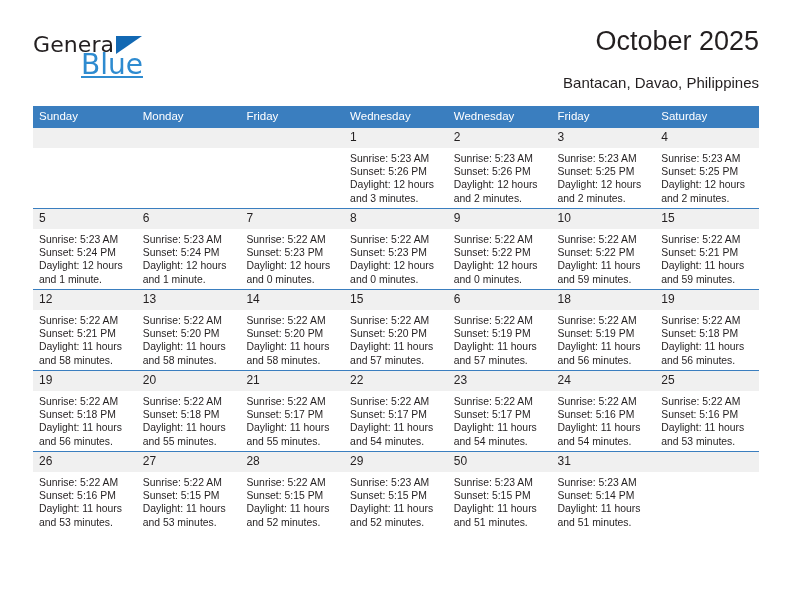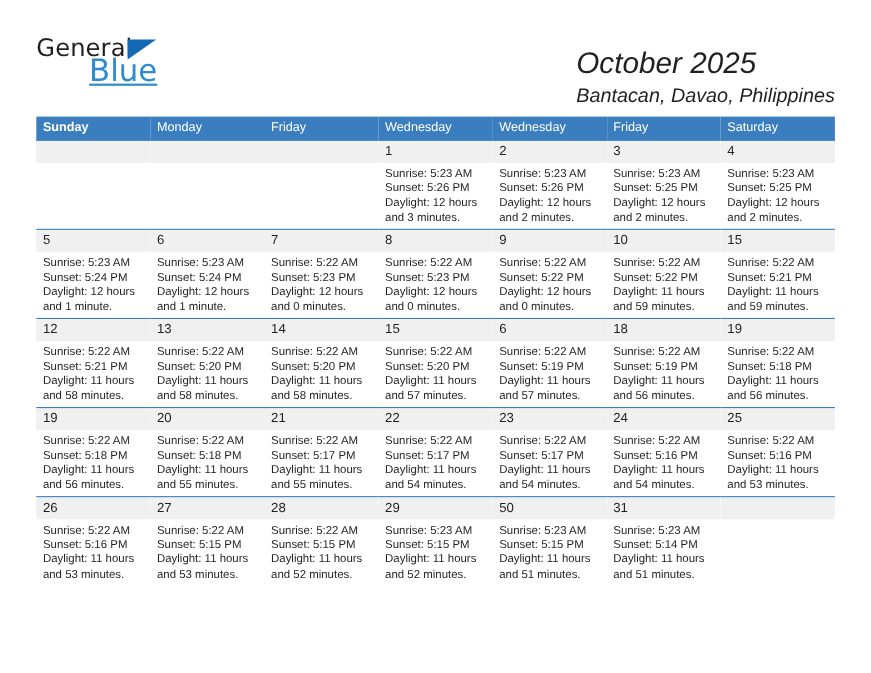--- a/index.html
+++ b/index.html
@@ -63,33 +63,33 @@
     font-size: 28px;
     color: #2e8bd0;
     font-family: "DejaVu Sans", sans-serif;
     font-weight: 400;
     line-height: 22px;
     text-decoration: underline;
   }
   .title-block {
     position: absolute;
     right: 0;
-    top: 16px;
-    font-style: italic;
+    top: 0;
+    text-align: right;
   }
   .cal-title {
     font-size: 27px;
     font-weight: 400;
     color: #231f20;
     line-height: 34px;
     white-space: nowrap;
   }
   .cal-subtitle {
-    margin-top: 4px;
-    font-size: 18px;
+    margin-top: 16px;
+    font-size: 15px;
     font-weight: 400;
     color: #231f20;
     line-height: 18px;
     white-space: nowrap;
   }
 
   
   .calendar {
     position: absolute;
     left: 33px;
@@ -111,21 +111,21 @@
   .calendar td {
     vertical-align: top;
     padding: 0;
     height: 80px;
     border-top: 1px solid #3a7ebf;
     background: #ffffff;
   }
   .calendar tr.week-row td {
     border-top: 1px solid #3a7ebf;
   }
-  .calendar thead tr th:first-child { border-top-left-radius: 0; font-weight: bold; }
+  .calendar thead tr th:first-child { border-top-left-radius: 0; }
 
   .daynum {
     display: block;
     background: #f0f0f0;
     font-size: 12px;
     color: #231f20;
     padding: 3px 0 4px 6px;
     line-height: 13px;
     height: 13px;
   }

